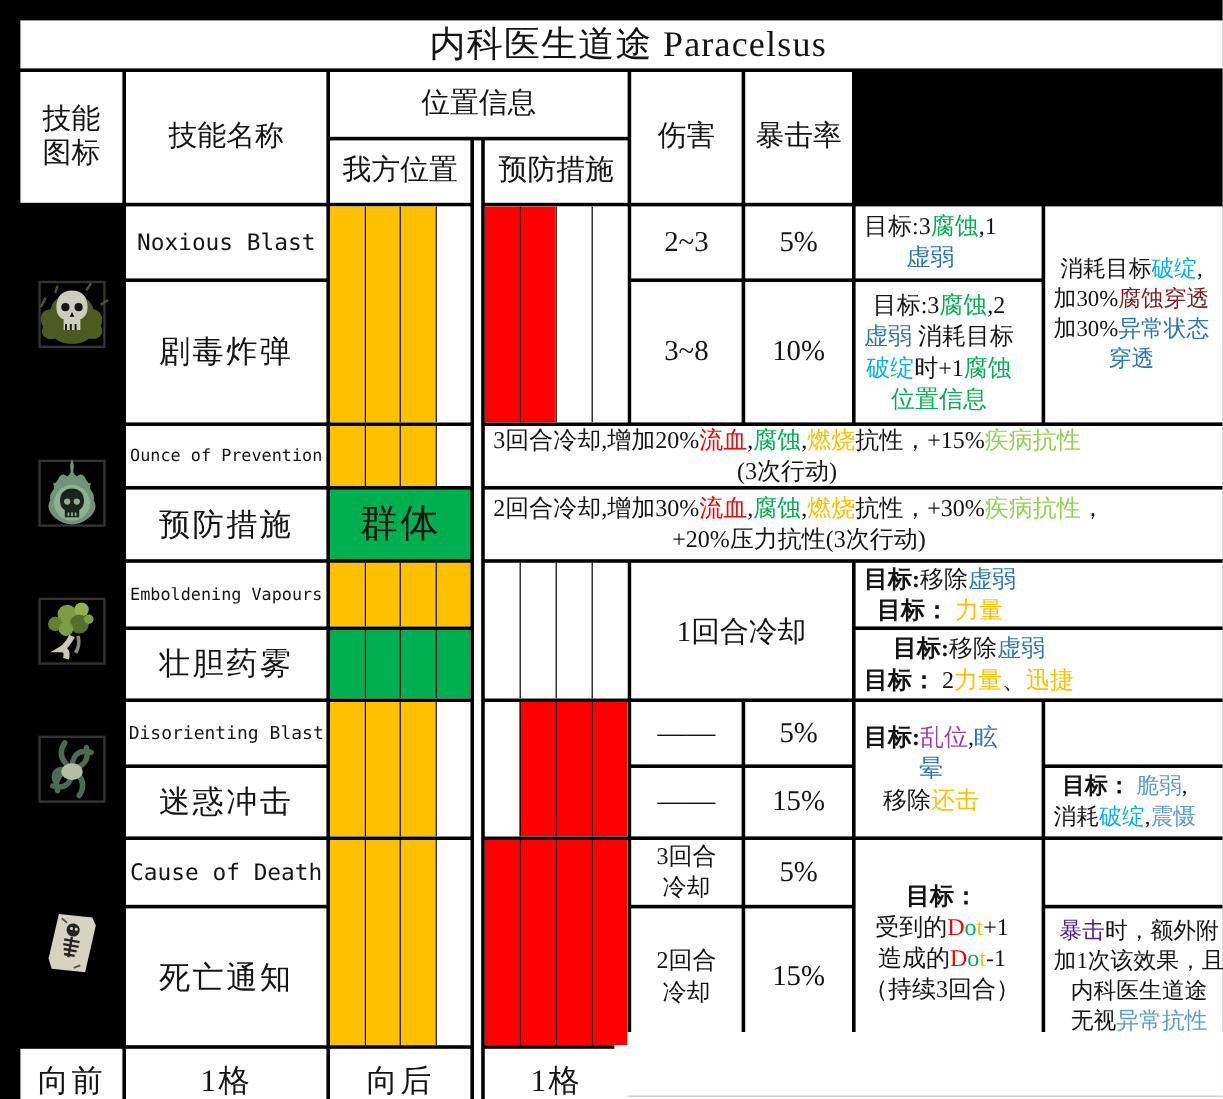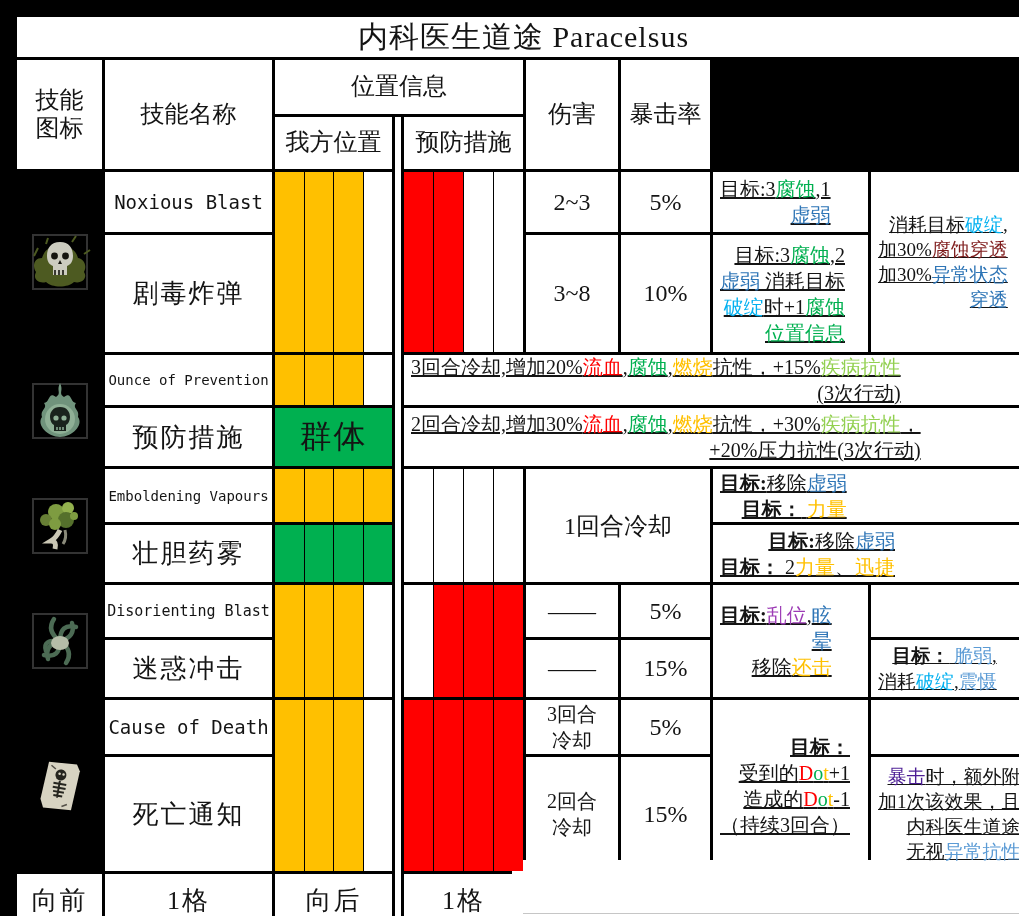--- a/index.html
+++ b/index.html
@@ -31,21 +31,21 @@
   .en-s{font-size:15px;}
   .en-xs{font-size:14px;}
   .zh-name{font-size:26px;letter-spacing:2px;}
   .pos-cell{padding:0;display:flex;align-items:stretch;}
   .strip{flex:1;}
   .strip + .strip{border-left:1px solid #000;}
   .green-cell{background:#00B050;font-size:32px;letter-spacing:2px;}
   .num{font-size:24px;white-space:pre-wrap;}
   .num-sm{font-size:20px;white-space:pre-wrap;line-height:1.3;}
   .note{justify-content:flex-start;padding:2px 7px;}
-  .rich{white-space:pre-wrap;font-size:20px;line-height:1.3;text-align:right;text-decoration:underline;}
+  .rich{white-space:pre-wrap;font-size:20px;line-height:1.3;text-align:center;}
   .rich-sm .rich{font-size:19px;line-height:1.32;}
   .cd-cell{font-size:24px;}
   .footer-cell{font-size:26px;letter-spacing:2px;}
 </style>
 </head>
 <body>
 
 <div class="table">
   <div class="bgA"></div>
   <div class="bgB"></div>

